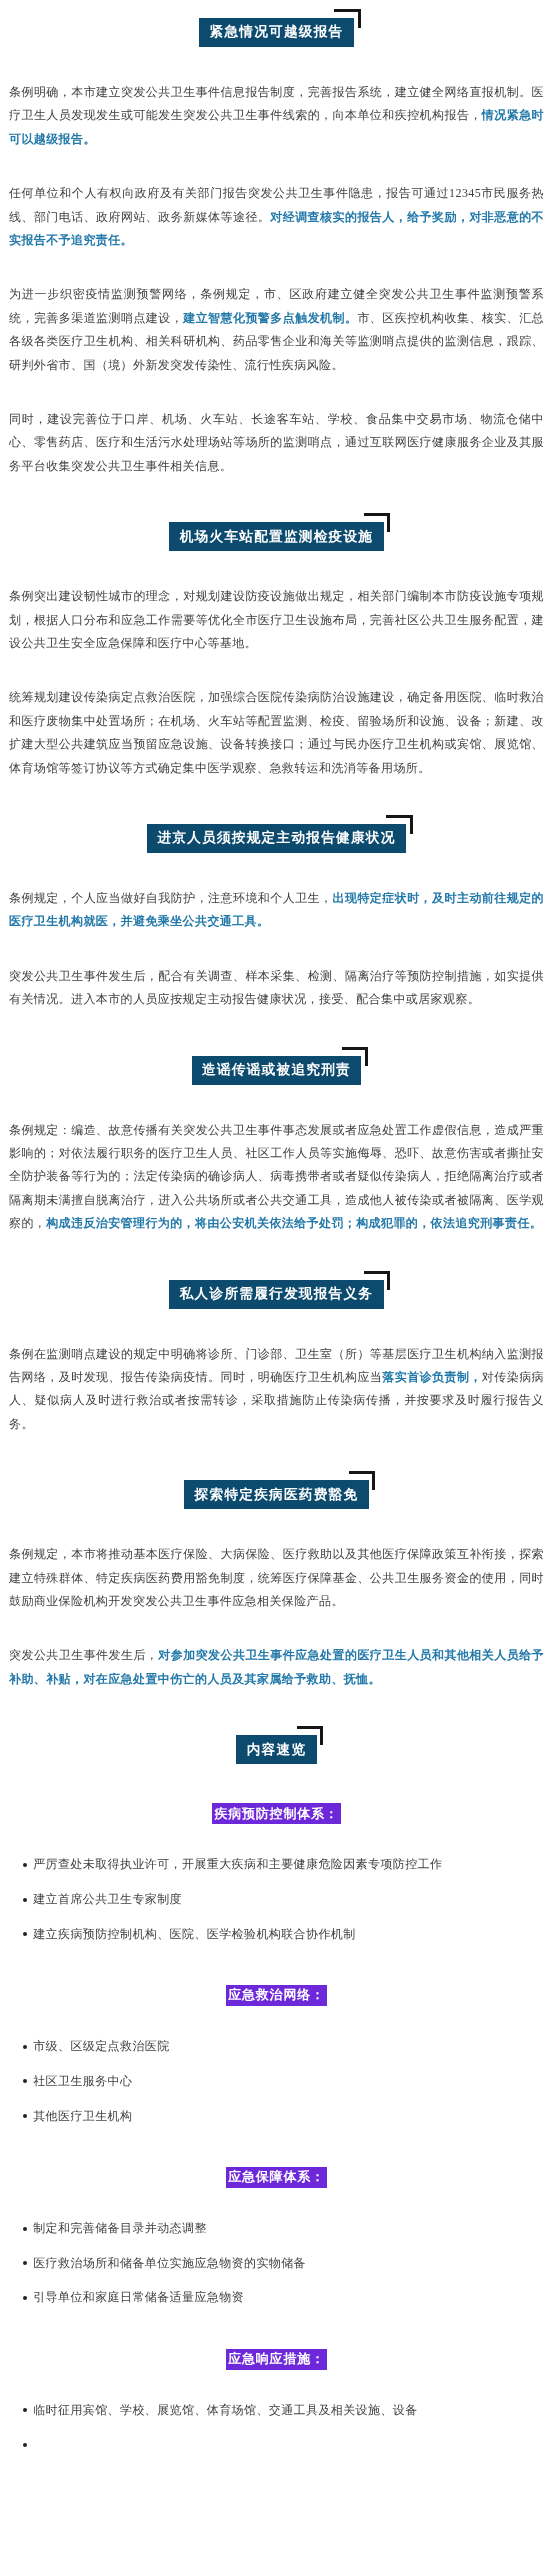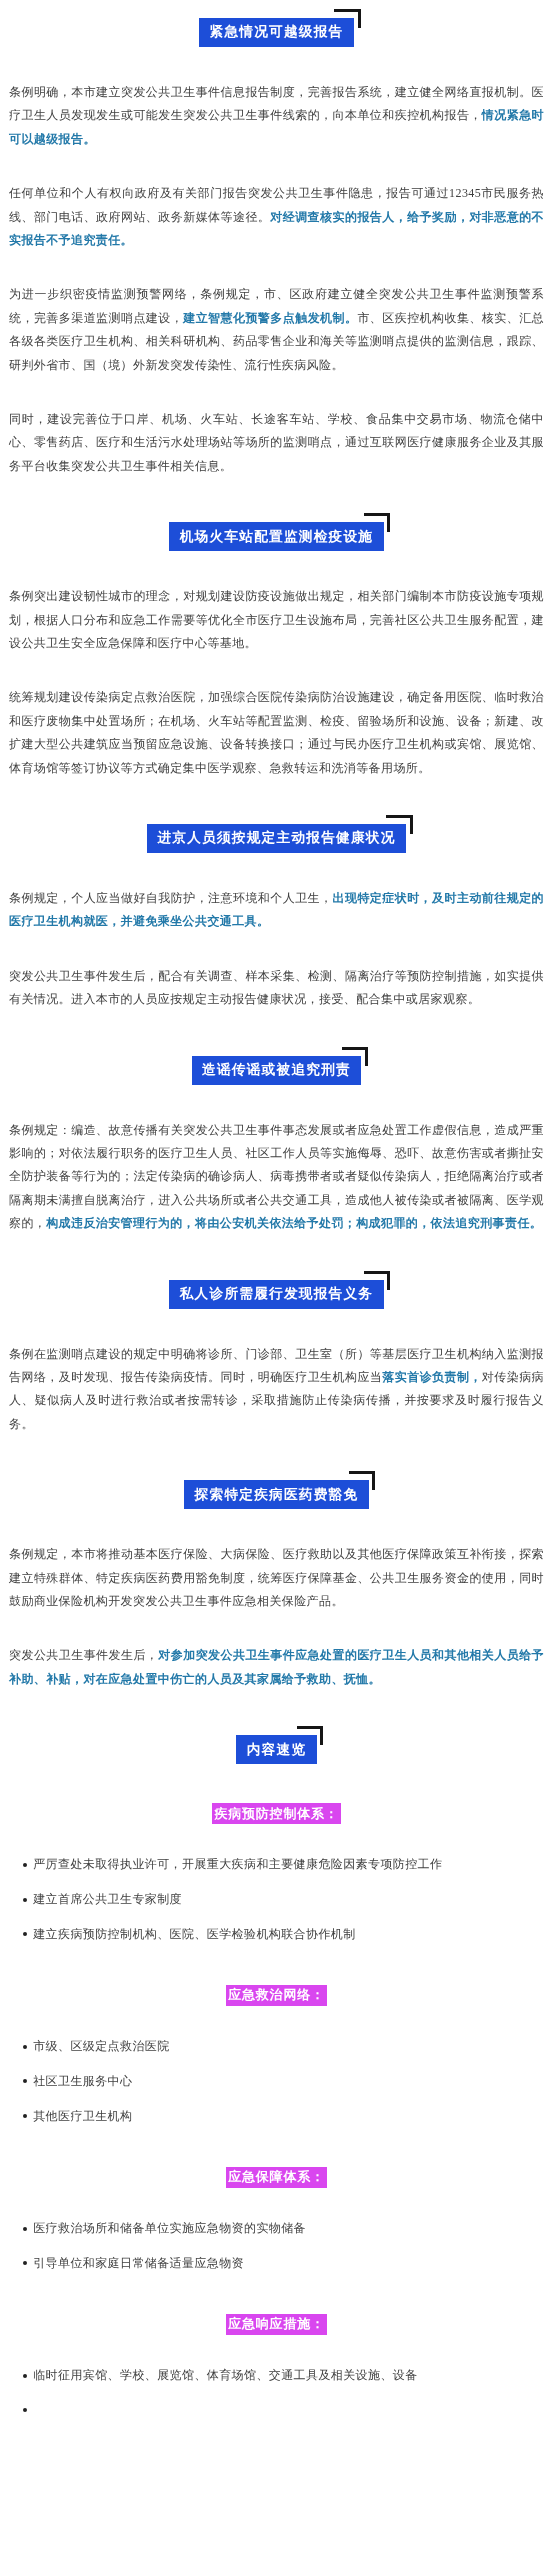--- a/index.html
+++ b/index.html
@@ -8,41 +8,41 @@
     min-height:2576px;
     font-family:"Liberation Sans","DejaVu Sans",sans-serif;
     -webkit-font-smoothing:antialiased;
   }
   .content{padding:0 9px 21px;}
   
   .badge-wrap{text-align:center;margin:44px 0 34px;}
   .badge-wrap.first{margin-top:18px;}
   .badge{
     position:relative;display:inline-block;
-    background:#1d4ed8;color:#ffffff;
+    background:#0c4a6e;color:#ffffff;
     font-weight:bold;font-size:13.7px;line-height:1.05;
     padding:7.3px 10.5px;letter-spacing:1.2px;
   }
   .bracket{
     position:absolute;top:-9px;right:-6.5px;
     width:23.4px;height:16px;
     border-top:3.2px solid #161616;border-right:3.2px solid #161616;
   }
   
   p.para{
     font-size:12px;line-height:23.4px;color:#404040;
     text-align:justify;margin:31px 0;
     letter-spacing:0.4px;
     font-family:Liberation Serif, serif;
   }
   .hl{color:#2379a9;font-weight:bold;}
   
   .sub-badge-wrap{text-align:center;margin:39px 0 29px;}
   .sub-badge{
-    display:inline-block;background:#d946ef;color:#ffffff;
+    display:inline-block;background:#6d28d9;color:#ffffff;
     font-weight:bold;font-size:13px;line-height:1.25;
     padding:2.4px 2.4px;letter-spacing:0.8px;
   }
   ul.bullets{list-style:none;margin:0 0 35px;padding:0 0 0 13.7px;}
   ul.bullets li{
     position:relative;font-size:12px;line-height:23.4px;color:#3f3f3f;
     margin:11.3px 0;padding-left:10.5px;text-align:justify;letter-spacing:0.4px;
   }
   ul.bullets li .dot{
     position:absolute;left:0;top:9.7px;width:4px;height:4px;
@@ -89,20 +89,21 @@
         <li><span class="dot"></span><span>建立疾病预防控制机构、医院、医学检验机构联合协作机制</span></li>
       </ul>
       <div class="sub-badge-wrap"><span class="sub-badge">应急救治网络：</span></div>
       <ul class="bullets">
         <li><span class="dot"></span><span>市级、区级定点救治医院</span></li>
         <li><span class="dot"></span><span>社区卫生服务中心</span></li>
         <li><span class="dot"></span><span>其他医疗卫生机构</span></li>
       </ul>
       <div class="sub-badge-wrap"><span class="sub-badge">应急保障体系：</span></div>
       <ul class="bullets">
+        <li><span class="dot"></span><span>制定和完善储备目录并动态调整</span></li>
         <li><span class="dot"></span><span>医疗救治场所和储备单位实施应急物资的实物储备</span></li>
         <li><span class="dot"></span><span>引导单位和家庭日常储备适量应急物资</span></li>
       </ul>
       <div class="sub-badge-wrap"><span class="sub-badge">应急响应措施：</span></div>
       <ul class="bullets">
         <li><span class="dot"></span><span>临时征用宾馆、学校、展览馆、体育场馆、交通工具及相关设施、设备</span></li>
         <li><span class="dot"></span></li>
         <li></li>
       </ul>
     </div>

